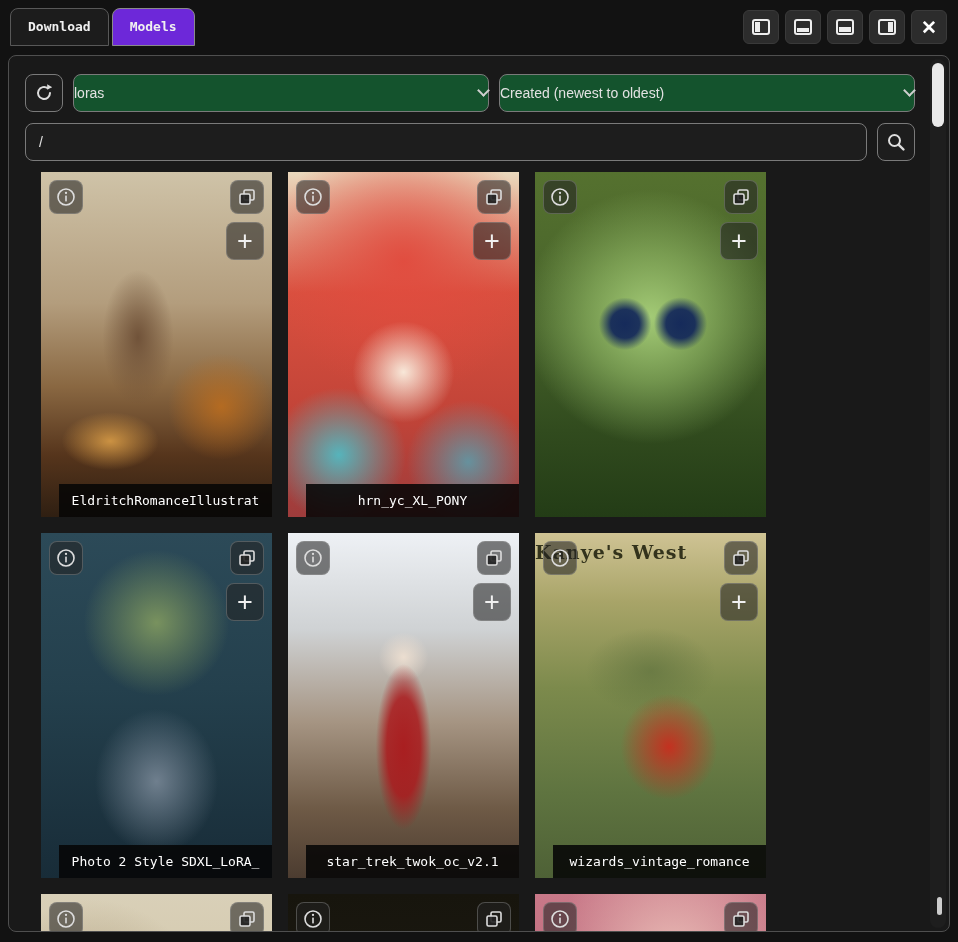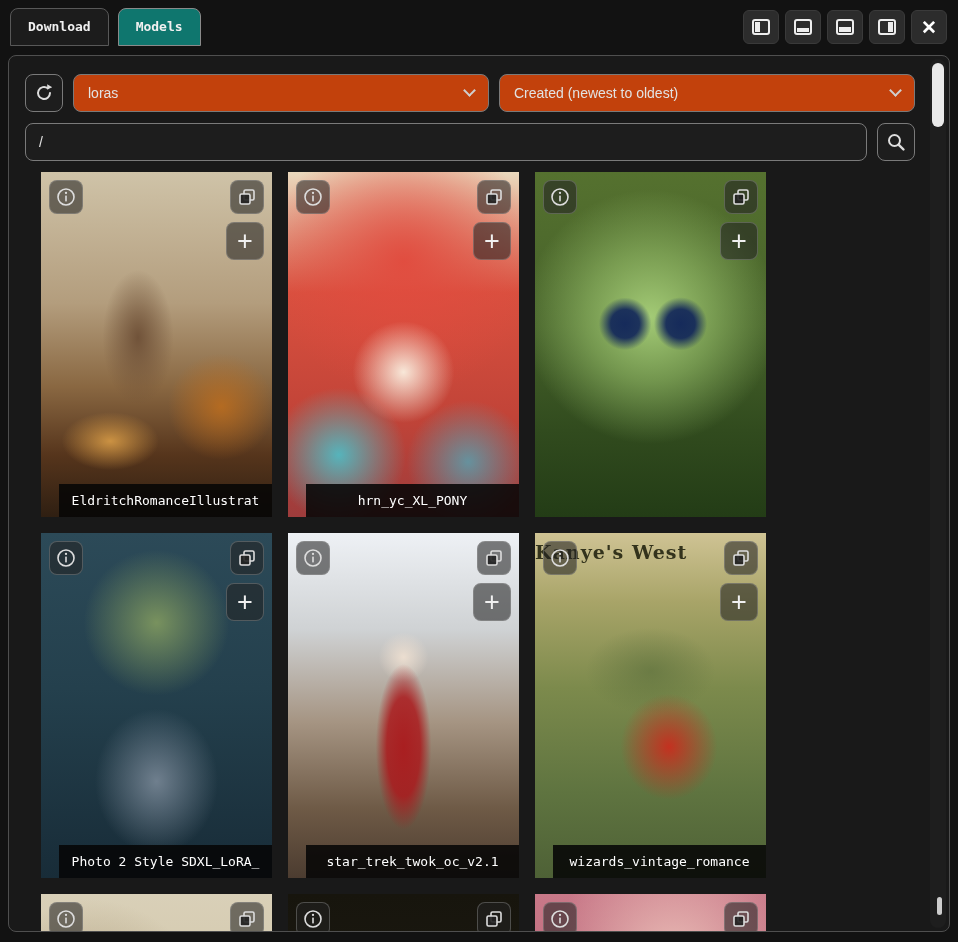--- a/index.html
+++ b/index.html
@@ -7,34 +7,34 @@
   body {
     background: #121212;
     font-family: "Liberation Sans", sans-serif;
     position: relative;
     color: #ddd;
   }
 
   
   .tabbar {
     position: absolute; top: 8px; left: 10px;
-    display: flex; gap: 9px; align-items: flex-end;
+    display: flex; gap: 3px; align-items: flex-end;
   }
   .tab {
     background: #1c1c1c;
     border: 1px solid #585858;
     border-radius: 8px 8px 0 0;
     padding: 10px 17px 11px;
     color: #f0f0f0;
     font-family: "DejaVu Sans Mono", monospace;
     font-weight: bold;
     font-size: 13px;
     cursor: pointer;
   }
-  .tab.active { background: #0f766e; border-color: #8a8a8a; }
+  .tab.active { background: #6d28d9; border-color: #8a8a8a; }
 
   
   .win-controls {
     position: absolute; top: 10px; right: 11px;
     display: flex; gap: 6px;
   }
   .win-btn {
     width: 36px; height: 34px;
     background: #2c2c2c;
     border: 1px solid #3a3a3a;
@@ -58,24 +58,24 @@
   .icon-btn {
     width: 38px; height: 38px; flex: 0 0 38px;
     background: #1d1d1d;
     border: 1px solid #7a7a7a;
     border-radius: 8px;
     display: flex; align-items: center; justify-content: center;
     cursor: pointer;
   }
   .select {
     flex: 1; height: 38px;
-    background: #c2410c;
+    background: #14532d;
     border: 1px solid #7a7a7a;
     border-radius: 8px;
-    padding: 0 14px;
+    padding: 0 0;
     display: flex; align-items: center; justify-content: space-between;
     font-size: 14px; color: #e2e2e2;
     cursor: pointer;
   }
   .chevron {
     width: 9px; height: 9px;
     border-right: 2px solid #cfcfcf; border-bottom: 2px solid #cfcfcf;
     transform: rotate(45deg); margin-top: -5px;
   }
 

